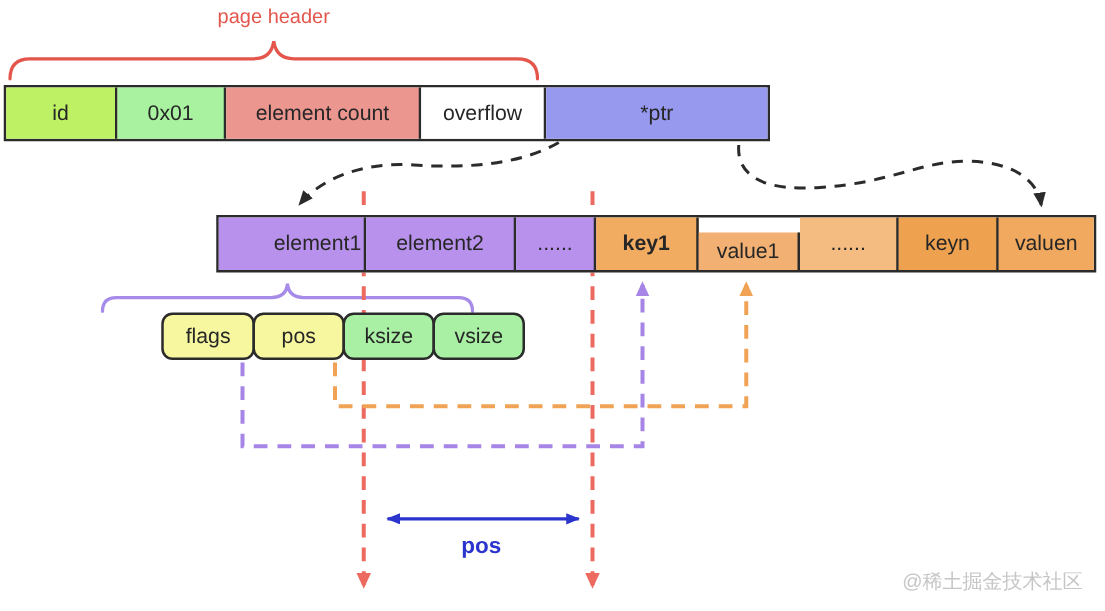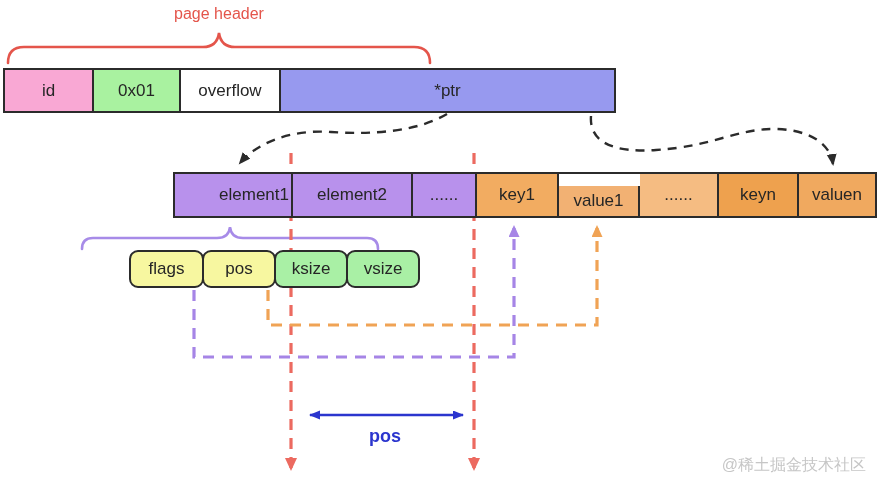--- a/index.html
+++ b/index.html
@@ -74,31 +74,32 @@
     <path d="M447,114 C418,131 376,135 331,132 C289,129 256,144 240,163" fill="none" stroke="#2b2b2b" stroke-width="2.4" stroke-dasharray="9 7" marker-end="url(#ah-black)"></path>
 
     <path d="M591,116 C589,142 613,153 656,150 C716,146 737,128 777,129 C807,130 830,142 833,164" fill="none" stroke="#2b2b2b" stroke-width="2.4" stroke-dasharray="9 7" marker-end="url(#ah-black)"></path>
 
     <path d="M310,415 L463,415" fill="none" stroke="#2b35ce" stroke-width="2.6" marker-start="url(#ah-blue)" marker-end="url(#ah-blue)"></path>
   </svg>
 
   <div class="float-label" id="page-header-label" style="color: rgb(228, 85, 75);">page header</div>
 
   <div class="row" style="left:3px;top:68px;width:613px;height:45px;">
-    <div class="cell" style="width: 89px; background-color: #f9a8d4;">id</div>
+    <div class="cell" style="width: 89px; background-color: #bef264;">id</div>
     <div class="cell" style="width: 87px; background-color: rgb(169, 242, 160);">0x01</div>
+    <div class="cell" style="width: 156px; background-color: rgb(236, 150, 144);">element count</div>
     <div class="cell" style="width: 100px; background-color: rgb(255, 255, 255);">overflow</div>
     <div class="cell" style="flex: 1 1 0%; background-color: rgb(151, 153, 239);">*ptr</div>
   </div>
 
   <div class="row" style="left:173px;top:172px;width:704px;height:46px;">
     <div class="cell" style="width: 118px; background-color: rgb(184, 145, 236); padding-left: 42px;">element1</div>
     <div class="cell" style="width: 120px; background-color: rgb(184, 145, 236);">element2</div>
     <div class="cell" style="width: 64px; background-color: rgb(184, 145, 236);">......</div>
-    <div class="cell" style="width: 82px; background-color: rgb(242, 172, 97);">key1</div>
+    <div class="cell" style="width: 82px; background-color: rgb(242, 172, 97); font-weight: bold;">key1</div>
     <div class="cell" style="width: 81px; background-color: rgb(242, 177, 115); margin-top: 12px;">value1</div>
     <div class="cell" style="width: 79px; background-color: rgb(245, 188, 130);">......</div>
     <div class="cell" style="width: 80px; background-color: rgb(238, 161, 78);">keyn</div>
     <div class="cell" style="flex: 1 1 0%; background-color: rgb(240, 169, 95);">valuen</div>
   </div>
 
   <div class="chip-row" style="left:85px;top:250px;">
     <div class="chip" style="width: 75px; background-color: rgb(247, 247, 160); margin-left: 44px;">flags</div>
     <div class="chip" style="width: 74px; background-color: rgb(247, 247, 160);">pos</div>
     <div class="chip" style="width: 74px; background-color: rgb(169, 240, 165);">ksize</div>

